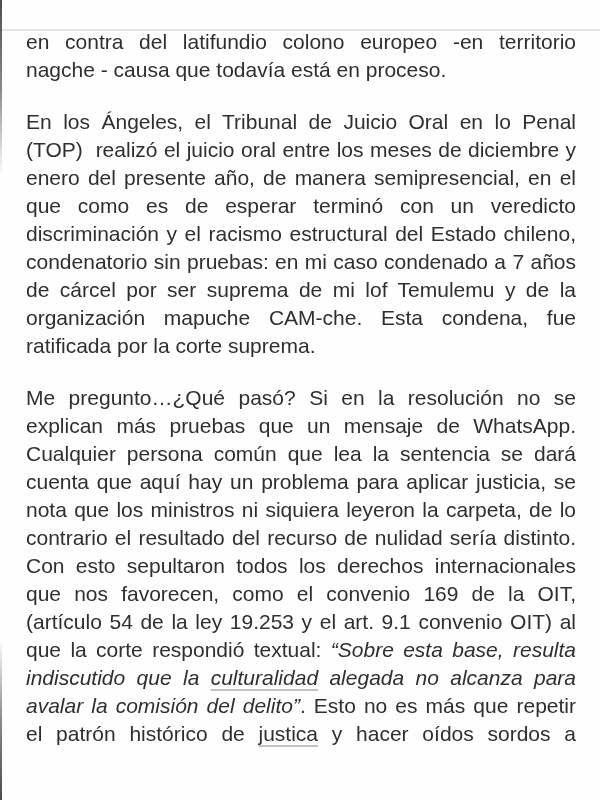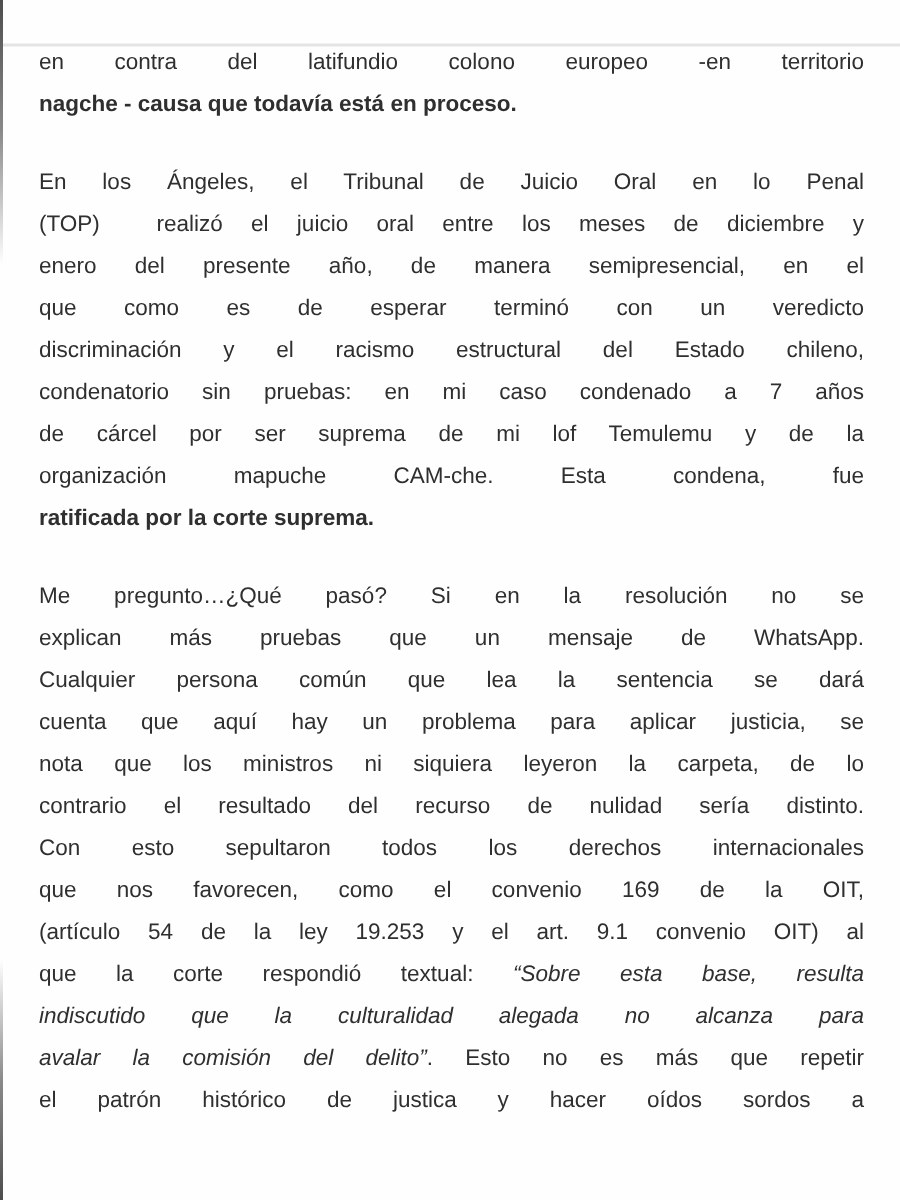--- a/index.html
+++ b/index.html
@@ -38,44 +38,44 @@
       #8a8a8a 90%,
       #4d4d4d 100%
     );
   }
   .content {
     position: absolute;
     left: 26px;
     top: 28px;
     width: 550px;
     color: #2f2f2f;
-    font-size: 15px;
+    font-size: 21px;
     line-height: 28px;
     word-break: normal;
     hyphens: none;
   }
   .para {
     margin: 0 0 24px 0;
   }
   .line {
     text-align: justify;
     text-align-last: justify;
     height: 28px;
     overflow: hidden;
     white-space: nowrap0; 
   }
   .line.nj {
     text-align: right;
     text-align-last: left;
-    font-weight: bold;
   }
   .seg.italic {
     font-style: italic;
   }
   .seg.underline {
+    text-decoration: underline;
     text-decoration-color: #c3c3c3;
     text-decoration-thickness: 2px;
     text-underline-offset: 4px;
   }
 </style>
 </head>
 <body>
 
 <div class="page">
   <div class="top-rule"></div>

